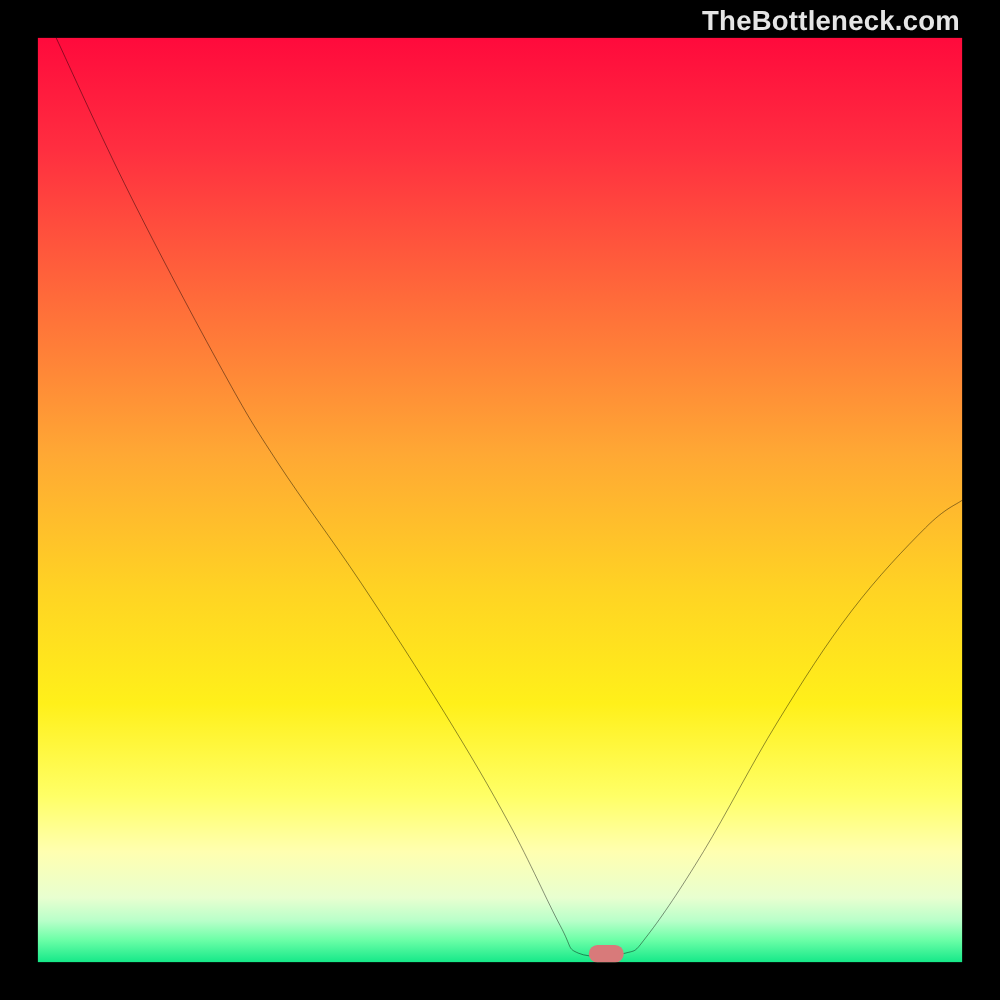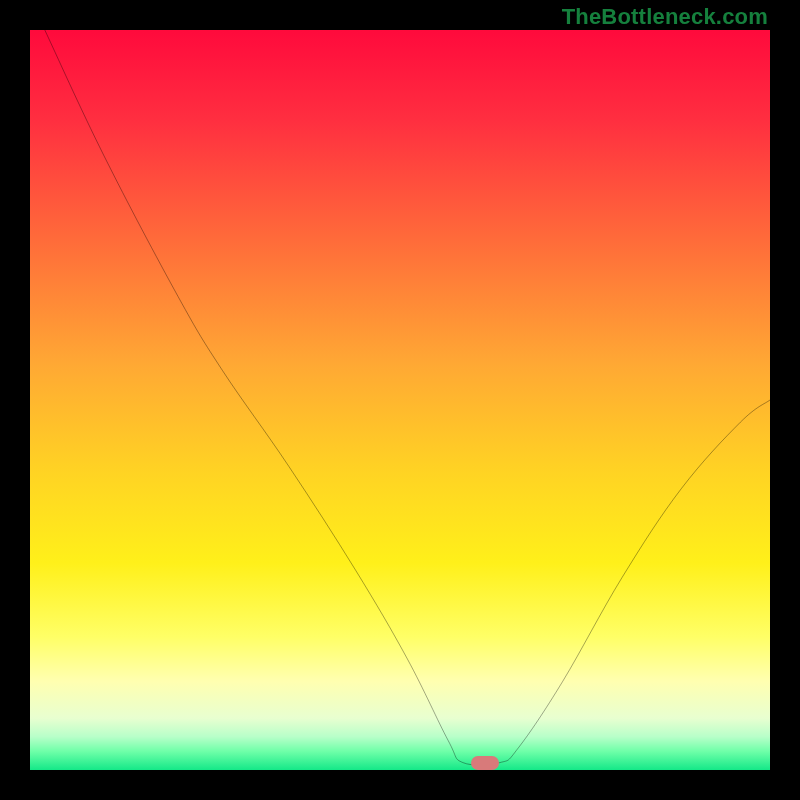--- a/index.html
+++ b/index.html
@@ -35,21 +35,21 @@
     border-radius: 7px;
     transform: translate(-50%, -50%);
   }
   .watermark {
     position: absolute;
     top: 4px;
     right: 32px;
     font-family: Arial, Helvetica, sans-serif;
     font-size: 22px;
     font-weight: 600;
-    color: #15803d;
+    color: #e5e5e5;
     letter-spacing: 0.2px;
   }
 </style>
 </head>
 <body>
 
 <div class="frame">
   <div class="watermark">TheBottleneck.com</div>
 
   <div class="plot">

